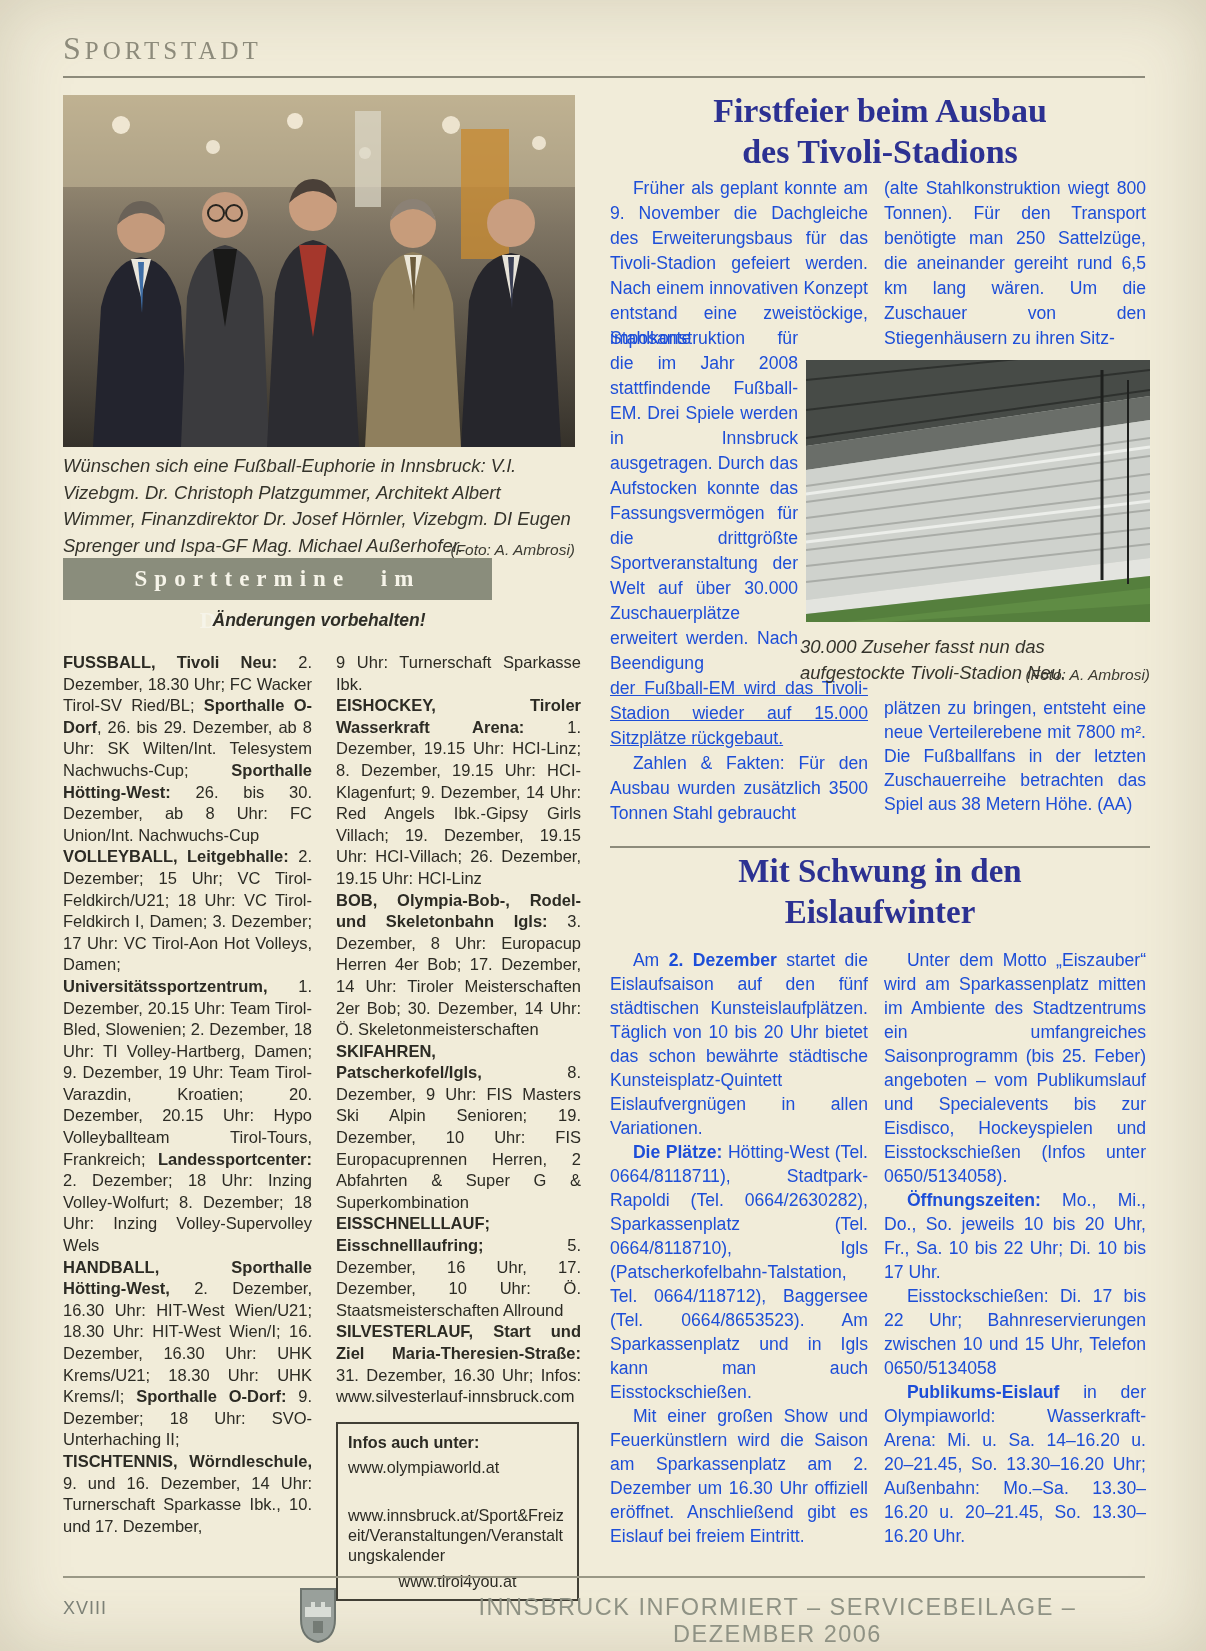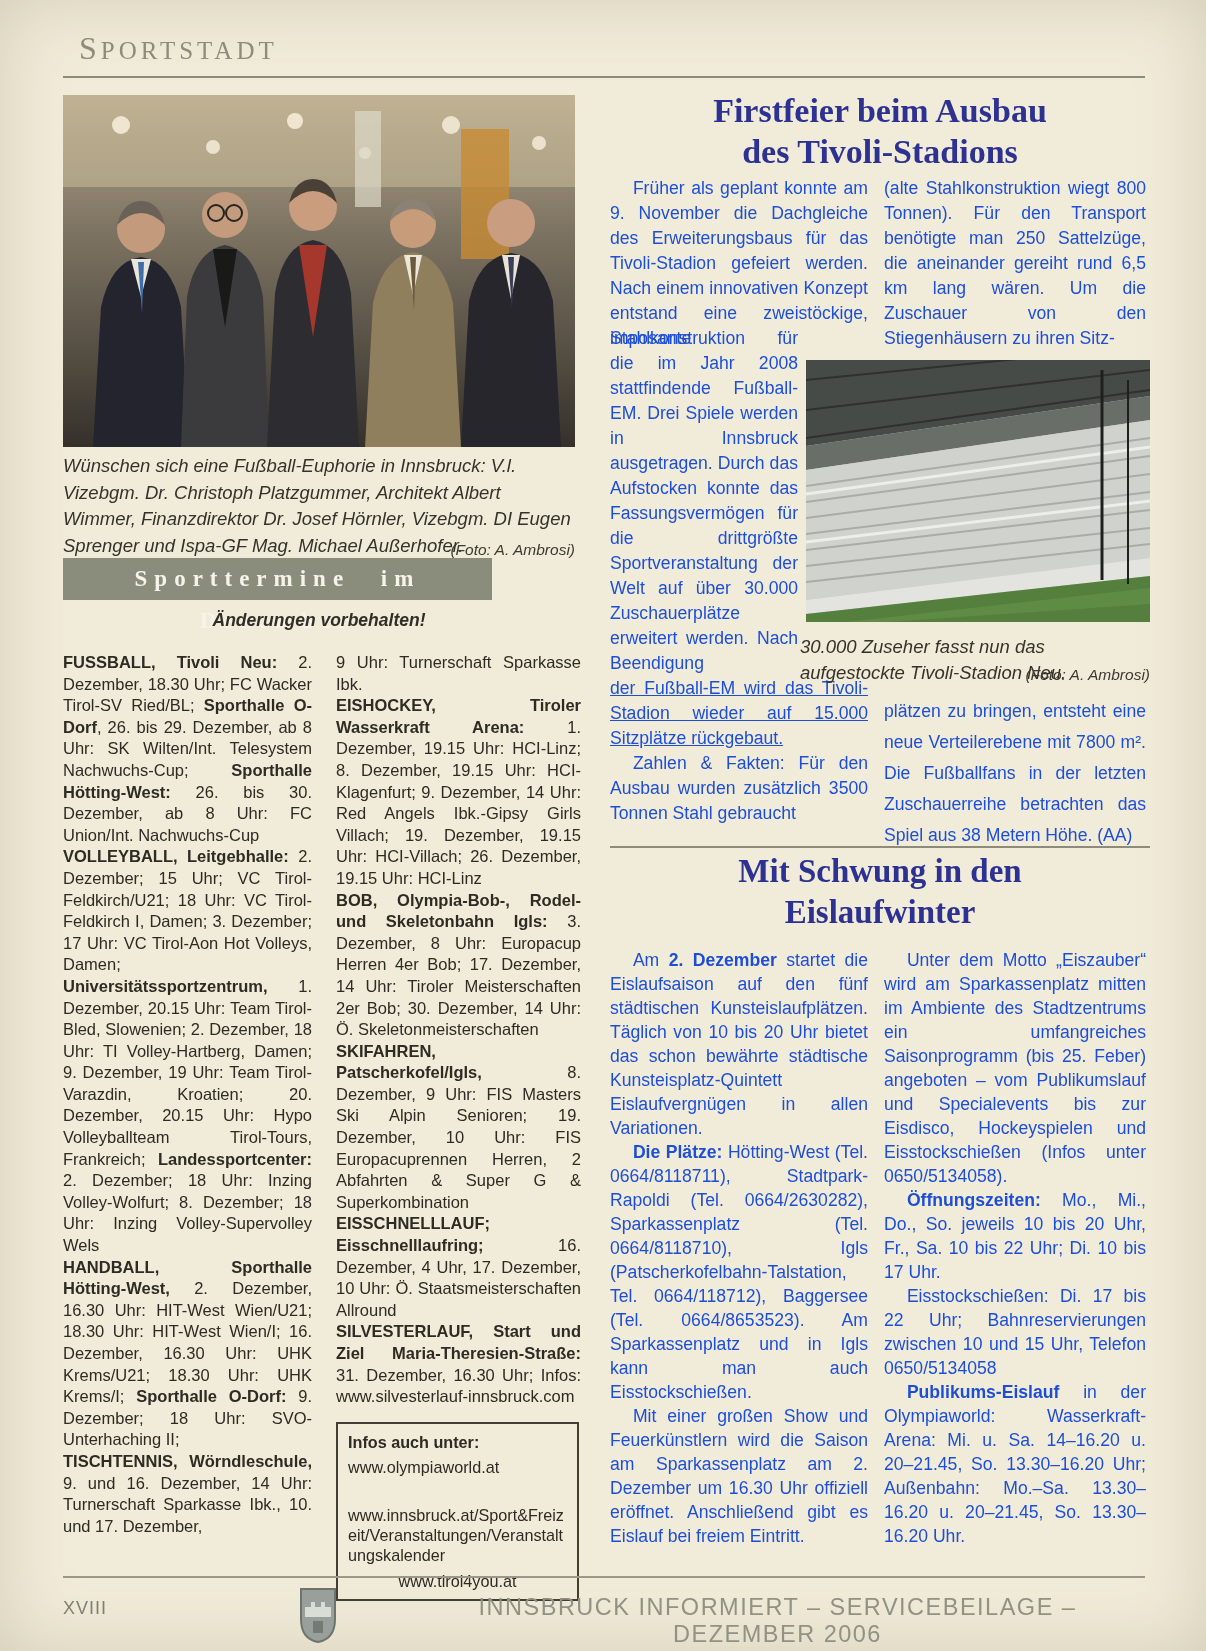--- a/index.html
+++ b/index.html
@@ -4,21 +4,21 @@
 <style>
   html,body{margin:0;padding:0;background:#cfc9b4;}
   .page{
     position:relative;width:1206px;height:1651px;margin:0 auto;
     background:#f1ecd9;overflow:hidden;
     font-family:"Liberation Sans",sans-serif;color:#2e2d26;
     box-shadow:inset 0 0 70px rgba(110,100,70,.22);
   }
   
   .masthead{position:absolute;left:63px;top:30px;font-family:"Liberation Serif",serif;
-    font-size:25px;letter-spacing:4px;color:#8d8b7b;margin-left:16px;}
+    font-size:25px;letter-spacing:4px;color:#8d8b7b;}
   .masthead::first-letter{font-size:32px;}
   .mast-rule{position:absolute;left:63px;top:76px;width:1082px;height:2px;background:#8d8b7b;}
 
   
   .gphoto{position:absolute;left:63px;top:95px;width:512px;height:352px;display:block;}
   .gcaption{position:absolute;left:63px;top:453px;width:512px;height:112px;
     font-style:italic;font-size:18.5px;line-height:26.5px;color:#34332b;}
   .credit{position:absolute;right:0;bottom:2px;font-style:italic;font-size:15.5px;color:#3c3b32;}
 
   
@@ -51,21 +51,21 @@
 
   
   .ab{position:absolute;font-size:17.6px;line-height:25px;text-align:justify;color:#1d4ed8;}
   .ind{text-indent:1.3em;}
   .ap{margin:0;}
   .tv-c1a{left:610px;top:176px;width:258px;}
   .tv-c1b{left:610px;top:326px;width:188px;}
   .tv-c1c{left:610px;top:676px;width:258px;text-decoration:underline;}
   .tv-c1d{left:610px;top:751px;width:258px;}
   .tv-c2a{left:884px;top:176px;width:262px;}
-  .tv-c2b{left:884px;top:696px;width:262px;line-height:31px;}
+  .tv-c2b{left:884px;top:696px;width:262px;line-height:24px;}
   .sphoto{position:absolute;left:806px;top:360px;width:344px;height:262px;display:block;}
   .scaption{position:absolute;left:800px;top:634px;width:350px;height:56px;
     font-style:italic;font-size:18.5px;line-height:26px;color:#34332b;}
 
   .divider{position:absolute;left:610px;top:846px;width:540px;height:2px;background:#8d8b7b;}
 
   .eis-c1{left:610px;top:948px;width:258px;line-height:24px;}
   .eis-c2{left:884px;top:948px;width:262px;line-height:24px;}
 
   
@@ -139,21 +139,21 @@
     <p class="lp"><span class="b">VOLLEYBALL, Leitgebhalle: </span><span>2. Dezember; 15 Uhr; VC Tirol-Feldkirch/U21; 18 Uhr: VC Tirol-Feldkirch I, Damen; 3. Dezember; 17 Uhr: VC Tirol-Aon Hot Volleys, Damen; </span><span class="b">Universitätssportzentrum,</span><span> 1. Dezember, 20.15 Uhr: Team Tirol-Bled, Slowenien; 2. Dezember, 18 Uhr: TI Volley-Hartberg, Damen; 9. Dezember, 19 Uhr: Team Tirol-Varazdin, Kroatien; 20. Dezember, 20.15 Uhr: Hypo Volleyballteam Tirol-Tours, Frankreich; </span><span class="b">Landessportcenter:</span><span> 2. Dezember; 18 Uhr: Inzing Volley-Wolfurt; 8. Dezember; 18 Uhr: Inzing Volley-Supervolley Wels</span></p>
     <p class="lp"><span class="b">HANDBALL, Sporthalle Hötting-West,</span><span> 2. Dezember, 16.30 Uhr: HIT-West Wien/U21; 18.30 Uhr: HIT-West Wien/I; 16. Dezember, 16.30 Uhr: UHK Krems/U21; 18.30 Uhr: UHK Krems/I; </span><span class="b">Sporthalle O-Dorf:</span><span> 9. Dezember; 18 Uhr: SVO-Unterhaching II;</span></p>
     <p class="lp"><span class="b">TISCHTENNIS, Wörndleschule,</span><span> 9. und 16. Dezember, 14 Uhr: Turnerschaft Sparkasse Ibk., 10. und 17. Dezember,</span></p>
   </div>
 
   <div class="list-col col-mid">
     <p class="lp"><span>9 Uhr: Turnerschaft Sparkasse Ibk.</span></p>
     <p class="lp"><span class="b">EISHOCKEY, Tiroler Wasserkraft Arena: </span><span>1. Dezember, 19.15 Uhr: HCI-Linz; 8. Dezember, 19.15 Uhr: HCI-Klagenfurt; 9. Dezember, 14 Uhr: Red Angels Ibk.-Gipsy Girls Villach; 19. Dezember, 19.15 Uhr: HCI-Villach; 26. Dezember, 19.15 Uhr: HCI-Linz</span></p>
     <p class="lp"><span class="b">BOB, Olympia-Bob-, Rodel- und Skeletonbahn Igls: </span><span>3. Dezember, 8 Uhr: Europacup Herren 4er Bob; 17. Dezember, 14 Uhr: Tiroler Meisterschaften 2er Bob; 30. Dezember, 14 Uhr: Ö. Skeletonmeisterschaften</span></p>
     <p class="lp"><span class="b">SKIFAHREN, Patscherkofel/Igls, </span><span>8. Dezember, 9 Uhr: FIS Masters Ski Alpin Senioren; 19. Dezember, 10 Uhr: FIS Europacuprennen Herren, 2 Abfahrten &amp; Super G &amp; Superkombination</span></p>
-    <p class="lp"><span class="b">EISSCHNELLLAUF; Eisschnelllaufring; </span><span>16. Dezember, 4 Uhr, 17. Dezember, 10 Uhr: Ö. Staatsmeisterschaften Allround</span></p>
+    <p class="lp"><span class="b">EISSCHNELLLAUF; Eisschnelllaufring; </span><span>5. Dezember, 16 Uhr, 17. Dezember, 10 Uhr: Ö. Staatsmeisterschaften Allround</span></p>
     <p class="lp"><span class="b">SILVESTERLAUF, Start und Ziel Maria-Theresien-Straße: </span><span>31. Dezember, 16.30 Uhr; Infos: www.silvesterlauf-innsbruck.com</span></p>
     <div class="infobox">
       <div class="ib-title">Infos auch unter:</div>
       <div class="ib-line">www.olympiaworld.at</div>
       <div class="ib-line wrapany">www.innsbruck.at/Sport&amp;Freizeit/Veranstaltungen/Veranstaltungskalender</div>
       <div class="ib-line">www.tirol4you.at</div>
     </div>
   </div>
 
   <div class="headline tiv-title">

